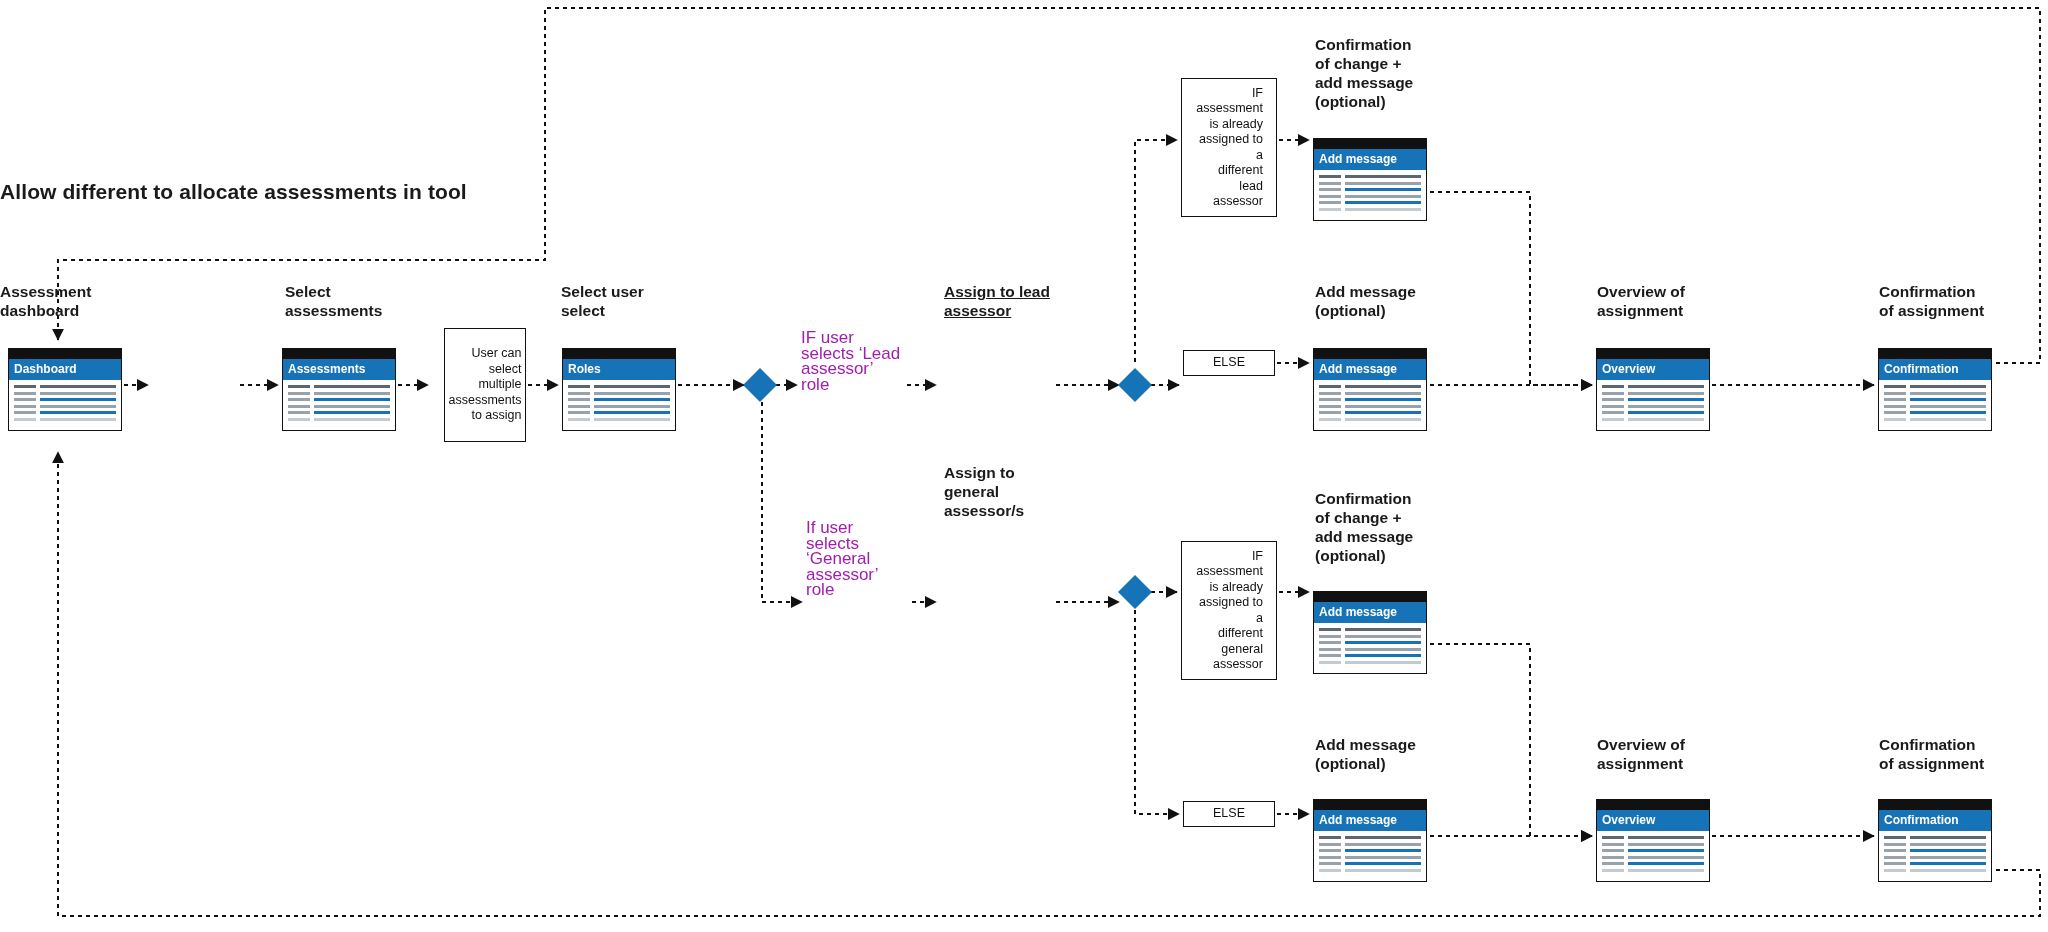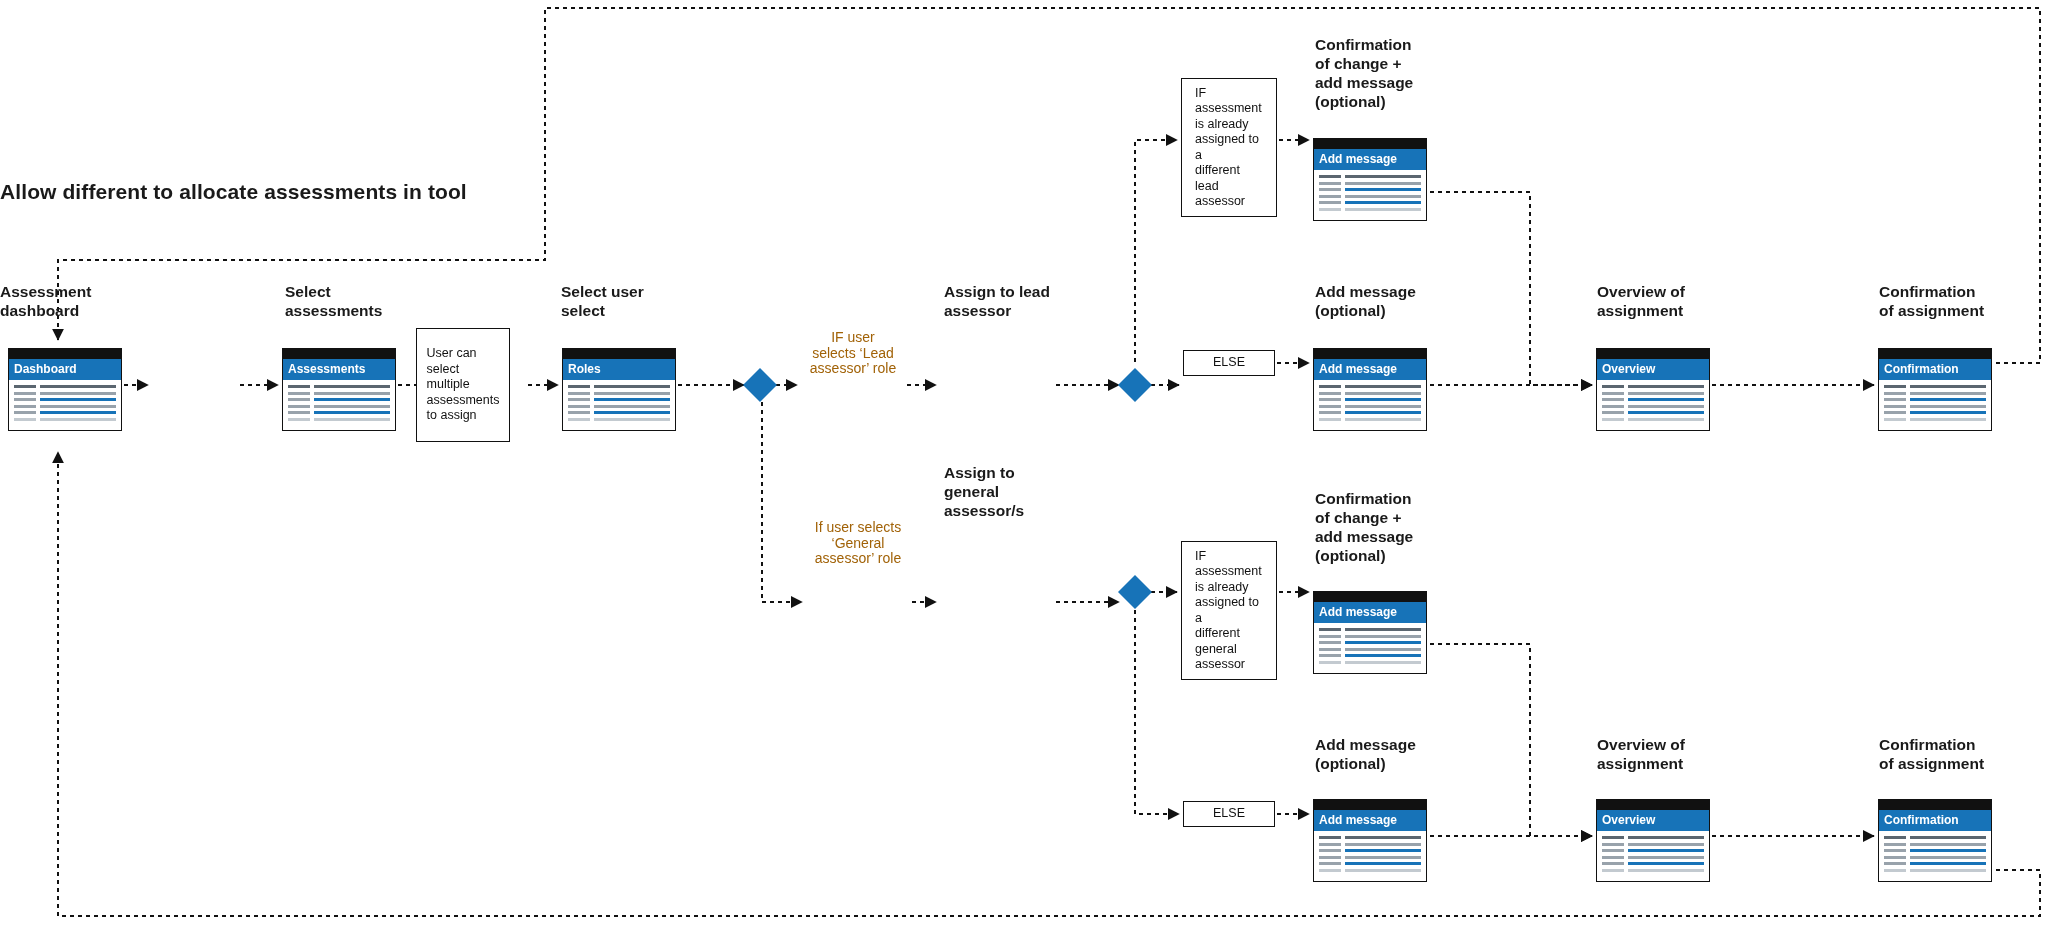--- a/index.html
+++ b/index.html
@@ -79,33 +79,32 @@
   .bar.light { background: #c3cad0; }
 
   
   .note {
     box-sizing: border-box;
     border: 1.2px solid #111111;
     background: #ffffff;
     color: #111111;
     font-size: 12.5px;
     line-height: 15.5px;
-    text-align: left;
+    text-align: right;
     display: flex;
     align-items: center;
     justify-content: center;
     padding: 3px 13px;
     white-space: pre-line;
   }
   .cond {
     box-sizing: border-box;
-    color: #a16207;
-    font-size: 14px;
+    color: #a21caf;
+    font-size: 17px;
     line-height: 15.5px;
-    text-align: center;
     white-space: pre-line;
   }
 
   
   .diamond {
     width: 24px;
     height: 24px;
     background: #1773b8;
     transform: rotate(45deg);
   }
@@ -189,21 +188,21 @@
   </svg>
 
   <div class="abs" id="diagram-title">Allow different to allocate assessments in tool</div>
 
   <div class="abs stage-label" style="left:0px;  top:282px; width:170px;">Assessment
 dashboard</div>
   <div class="abs stage-label" style="left:285px;top:282px; width:170px;">Select
 assessments</div>
   <div class="abs stage-label" style="left:561px;top:282px; width:170px;">Select user
 select</div>
-  <div class="abs stage-label" style="left:944px;top:282px; width:180px;">Assign to lead
+  <div class="abs stage-label" style="left:944px;top:282px; width:180px;text-decoration:underline;">Assign to lead
 assessor</div>
   <div class="abs stage-label" style="left:1315px;top:282px;width:180px;">Add message
 (optional)</div>
   <div class="abs stage-label" style="left:1597px;top:282px;width:180px;">Overview of
 assignment</div>
   <div class="abs stage-label" style="left:1879px;top:282px;width:180px;">Confirmation
 of assignment</div>
   <div class="abs stage-label" style="left:1315px;top:35px; width:140px;">Confirmation
 of change +
 add message
@@ -470,21 +469,21 @@
         <div class="bar dark"></div>
           <div class="bar"></div>
           <div class="bar blue"></div>
           <div class="bar"></div>
           <div class="bar blue"></div>
           <div class="bar light"></div>
       </div>
     </div>
   </div>
 
-  <div class="abs note" style="left:416px; top:328px; width:94px;  height:114px;">User can
+  <div class="abs note" style="left:444px; top:328px; width:82px;  height:114px;">User can
 select
 multiple
 assessments
 to assign</div>
   <div class="abs note" style="left:1181px;top:78px;  width:96px;  height:139px;">IF
 assessment
 is already
 assigned to a
 different lead
 assessor</div>

